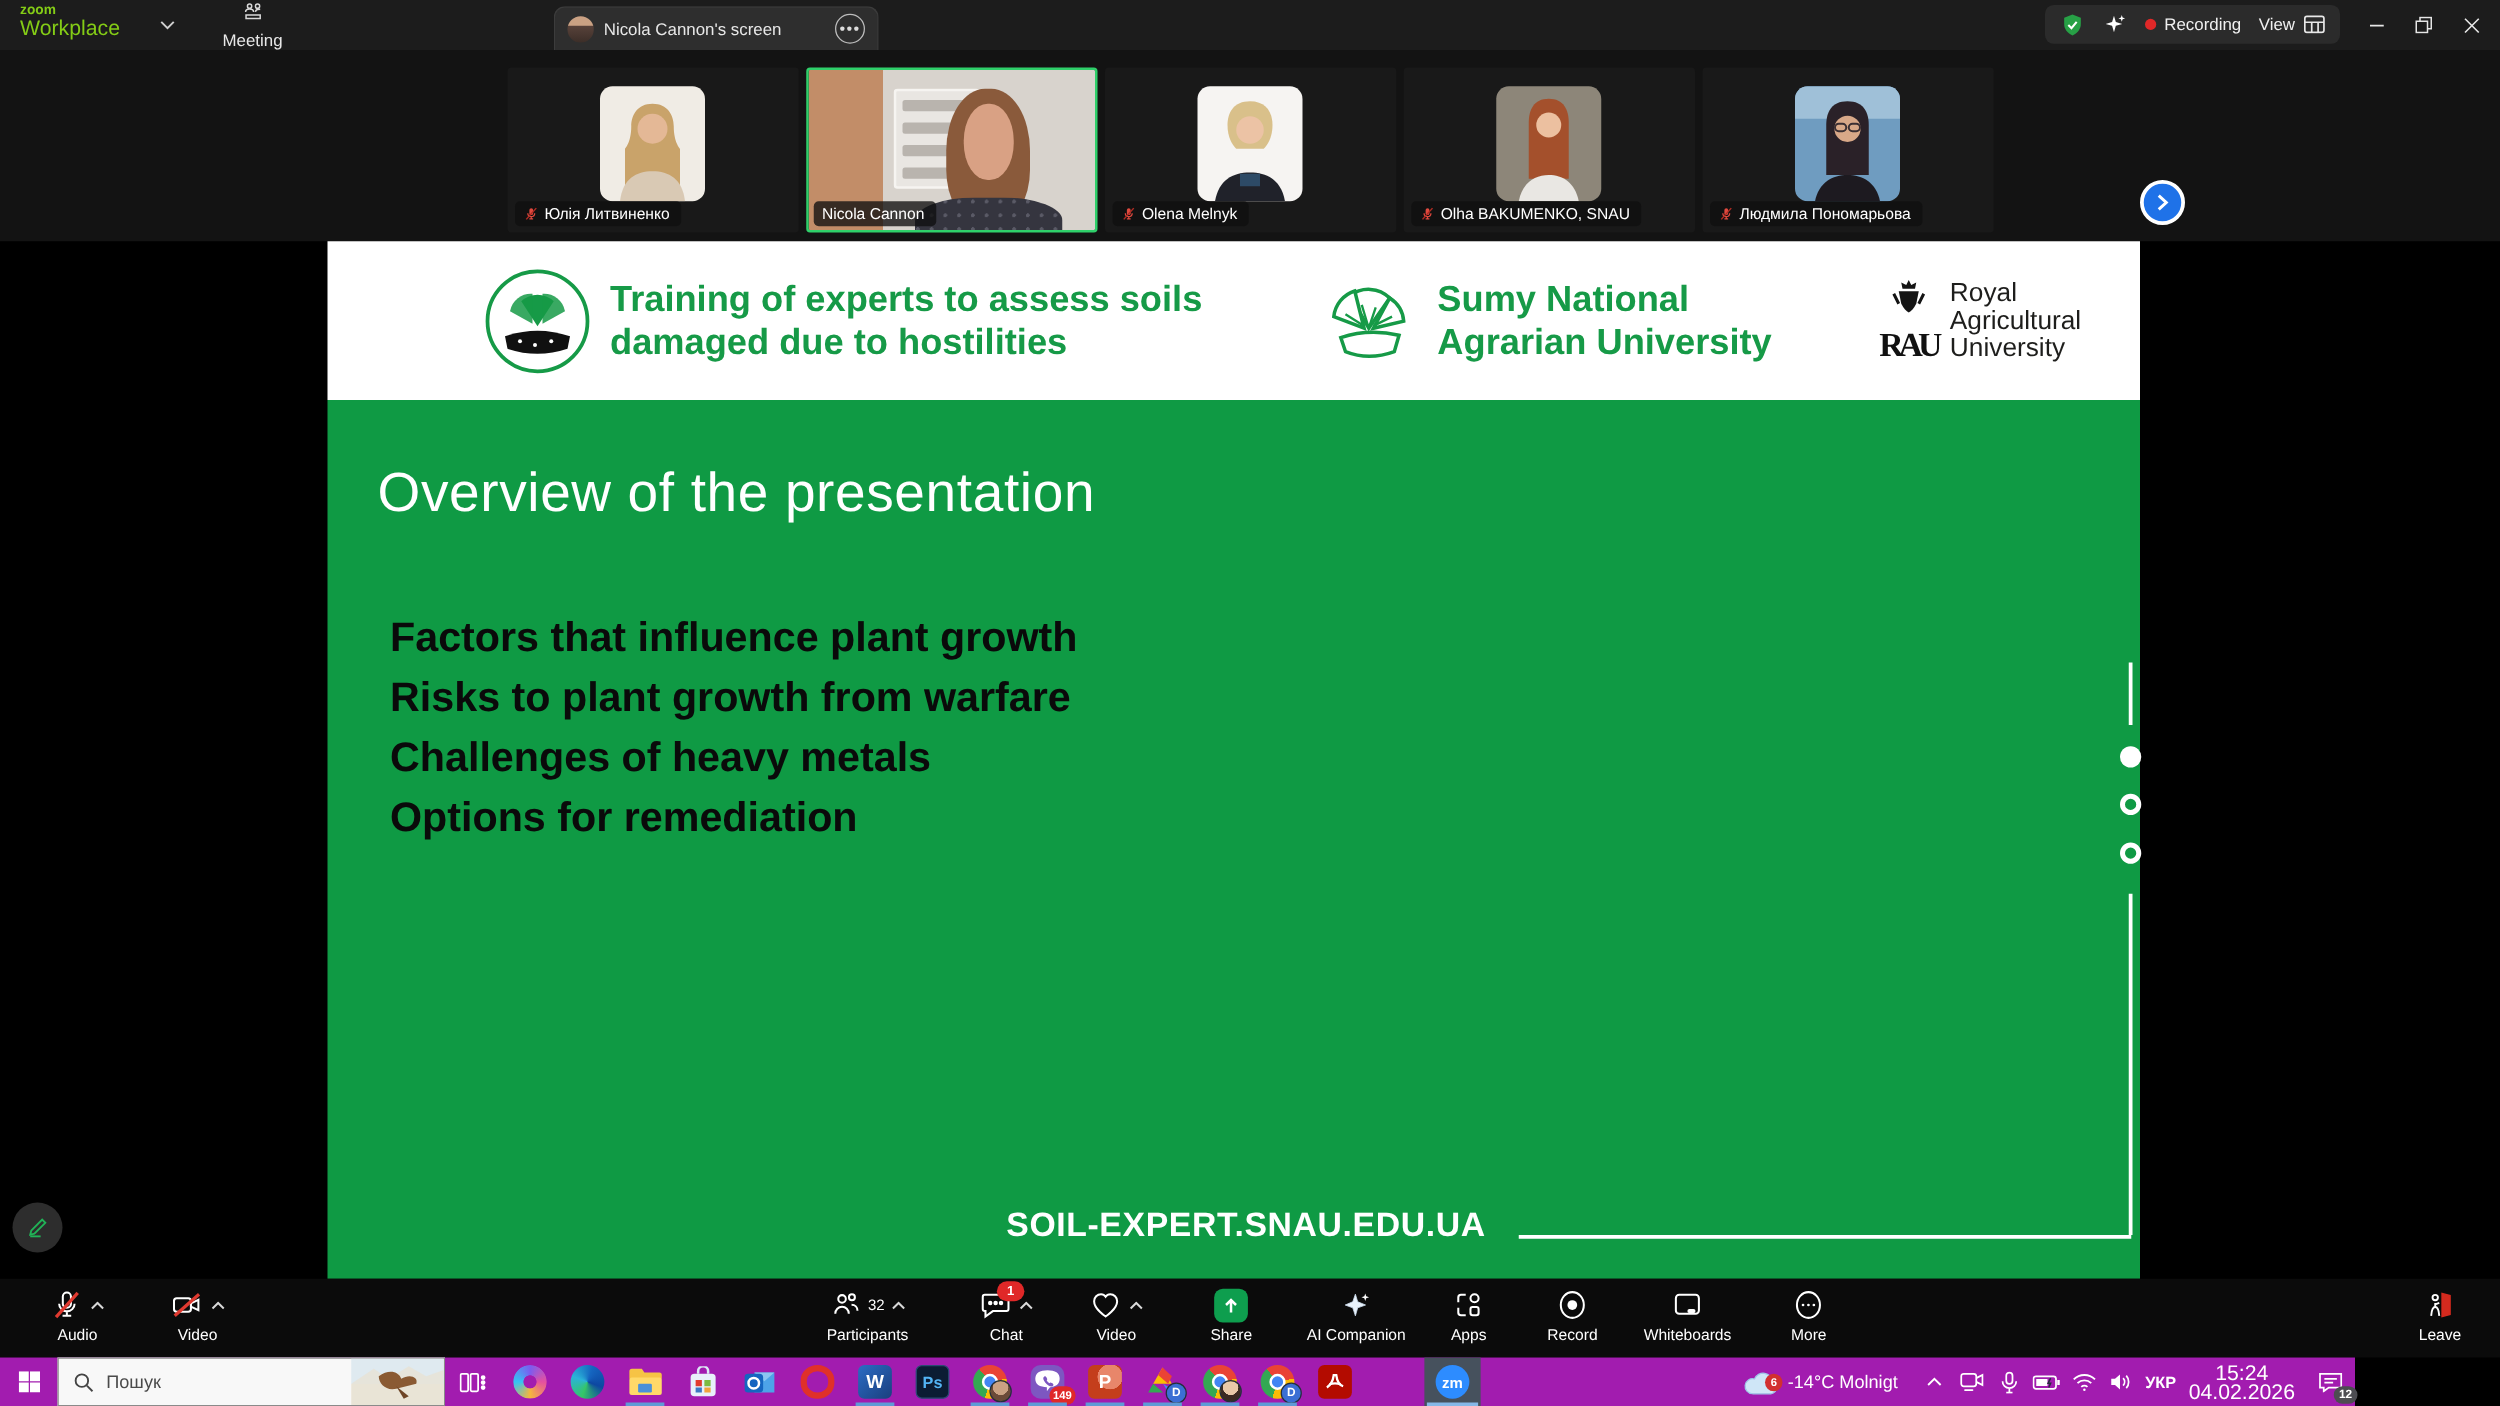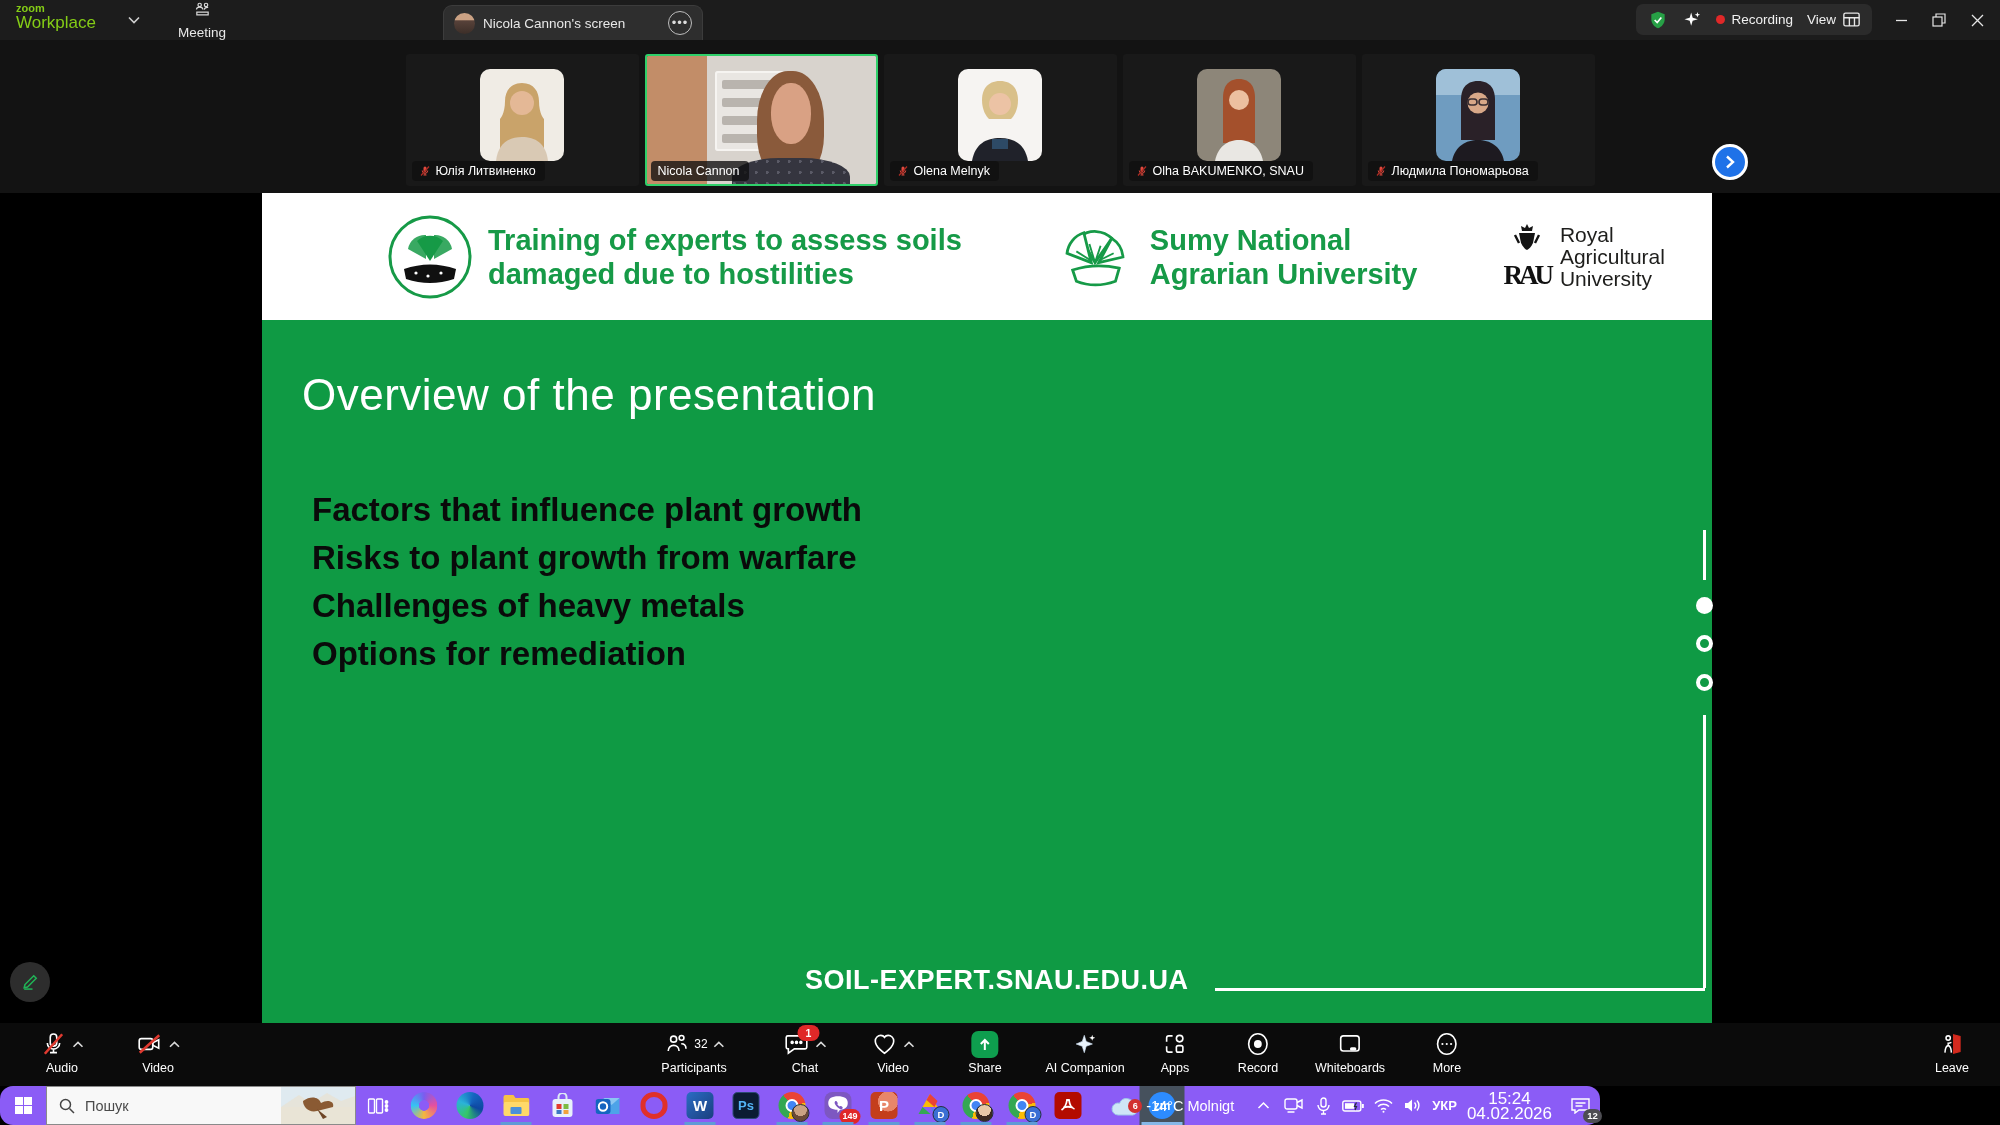--- a/index.html
+++ b/index.html
@@ -59,21 +59,21 @@
   .ztoolbar{position:absolute;left:0;top:1023px;width:2000px;height:63px;background:#0b0b0b;}
   .tbi{position:absolute;top:7px;transform:translateX(-50%);text-align:center;color:#fff;}
   .tbi-ico{position:relative;height:28px;display:flex;align-items:center;justify-content:center;gap:2px;}
   .tbi-lab{font-size:12.5px;margin-top:3px;white-space:nowrap;}
   .cnt{font-size:12px;margin-left:3px;}
   .badge{position:absolute;top:-6px;right:-10px;min-width:16px;height:16px;border-radius:8px;background:#e02828;color:#fff;font-size:10.5px;line-height:16px;padding:0 3px;font-weight:bold;}
   .share-ico{width:27px;height:27px;border-radius:7px;background:#0e9e4e;display:flex;align-items:center;justify-content:center;}
   .caret{margin-left:4px;}
 
   
-  .taskbar{position:absolute;left:0;top:1086px;width:1600px;height:39px;background:#8b5cf6;border-radius:13px;}
+  .taskbar{position:absolute;left:0;top:1086px;width:1884px;height:39px;background:#a21caf;}
   .startbtn{position:absolute;left:0;top:0;width:46px;height:39px;display:flex;align-items:center;justify-content:center;}
   .searchbox{position:absolute;left:46px;top:0;width:310px;height:39px;background:#f8f8f8;display:flex;align-items:center;border:1px solid #8a8a8a;box-sizing:border-box;}
   .searchbox .ph{color:#4a4a4a;font-size:14.5px;margin-left:10px;}
   .s-img{position:absolute;right:0;top:0;width:74px;height:37px;background:linear-gradient(180deg,#dfeaf0 0 55%,#efe9dd 55% 100%);overflow:hidden;}
   .tcell{position:absolute;top:0;width:45px;height:39px;display:flex;align-items:center;justify-content:center;transform:translateX(-50%);}
   .tcell.run::after{content:"";position:absolute;left:7px;right:7px;bottom:0;height:3px;background:#5f9bd6;}
   .tcell.active{background:#46515d;}
   .tcell.active::after{content:"";position:absolute;left:2px;right:2px;bottom:0;height:3px;background:#86b8e8;}
   .ic{width:27px;height:27px;position:relative;}
   .round{border-radius:50%;}

